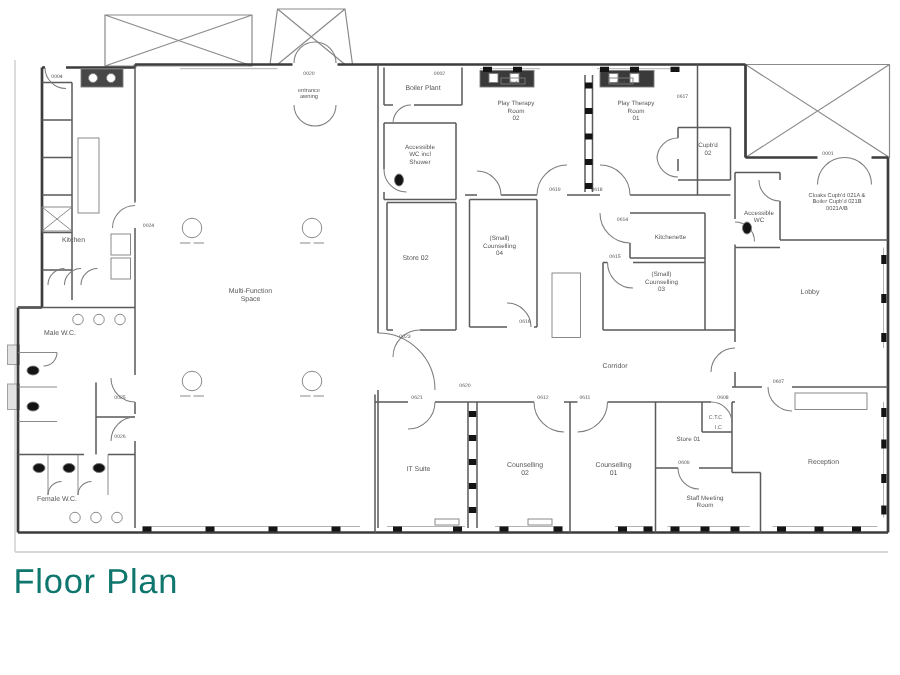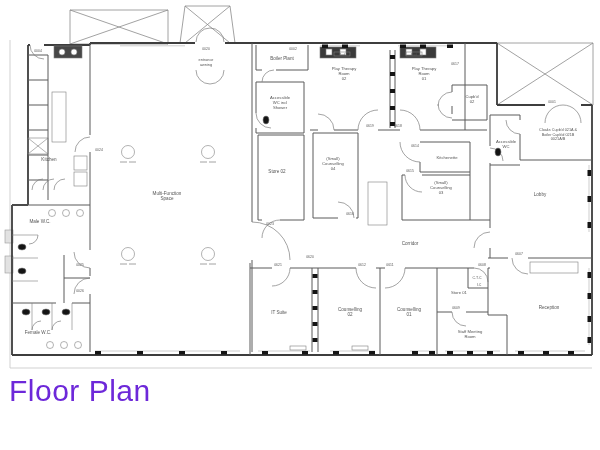--- a/index.html
+++ b/index.html
@@ -1,20 +1,20 @@
 <!DOCTYPE html>
 <html><head>
 <meta charset="utf-8">
 <style>
   html,body{margin:0;padding:0;background:#ffffff;width:600px;height:450px;overflow:hidden;}
   #stage{position:relative;width:600px;height:450px;background:#fff;}
   #plan-svg{position:absolute;left:0;top:0;}
   #plan-svg text{fill:#555;font-family:"Liberation Sans",sans-serif;text-anchor:middle;}
   #page-title{position:absolute;left:9px;top:374px;font-family:"Liberation Sans",sans-serif;
-    font-size:30px;color:#6d28d9;letter-spacing:.5px;}
+    font-size:23px;color:#0f766e;letter-spacing:.5px;}
 </style>
 </head>
 <body>
 
 <div id="stage">
   <svg id="plan-svg" width="600" height="450" viewBox="0 0 600 450" xmlns="http://www.w3.org/2000/svg">
 
     <g stroke="#cccccc" stroke-width="0.9" fill="none">
       <path d="M10,40 V368 M10,368 H592"></path>
     </g>

